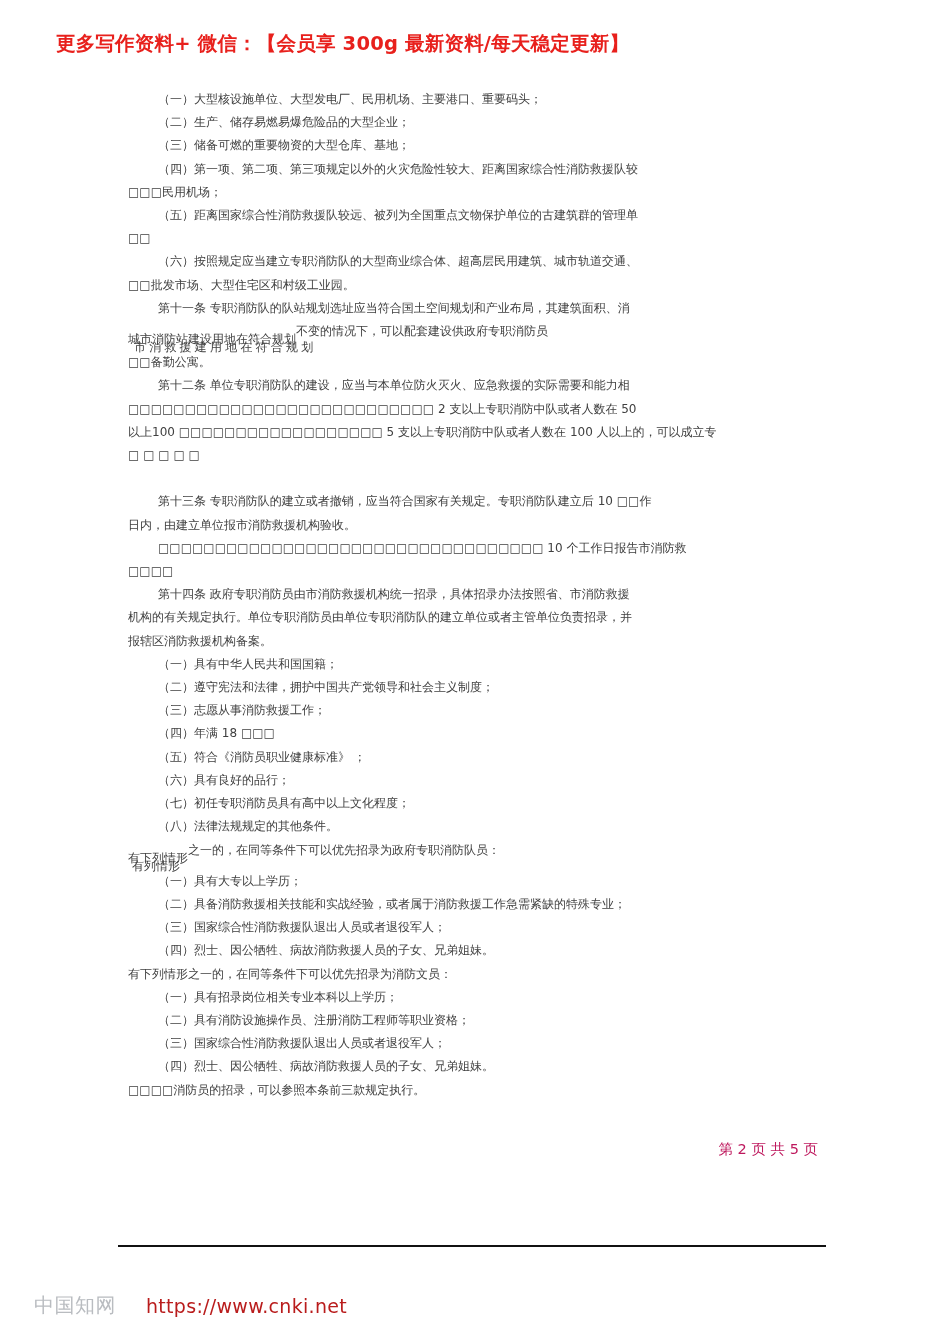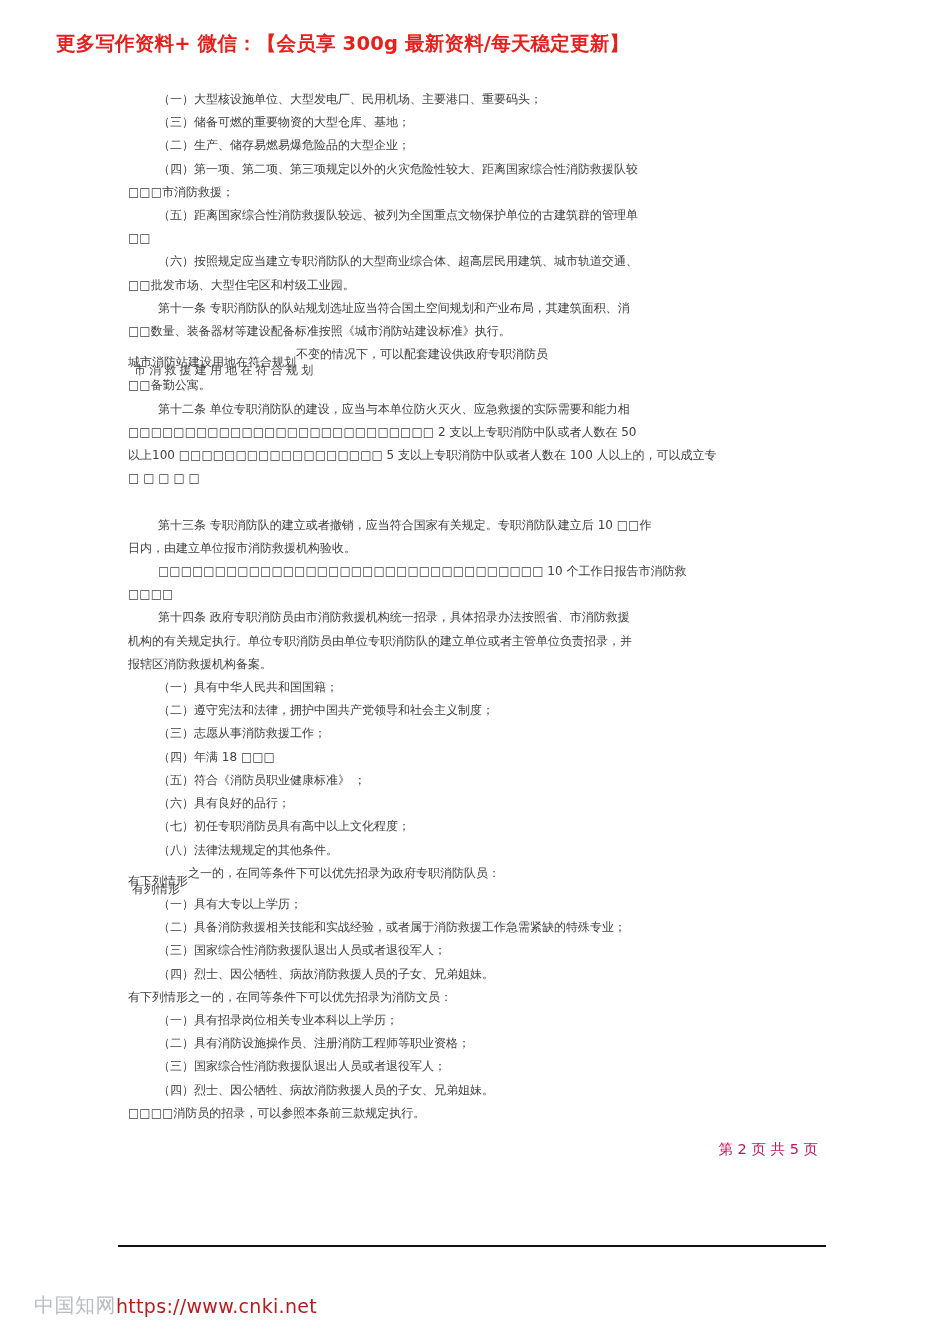--- a/index.html
+++ b/index.html
@@ -94,50 +94,50 @@
     width: 708px;
     height: 2px;
     background: #111111;
   }
   .watermark {
     position: absolute;
     left: 34px;
     top: 1292px;
     display: flex;
     align-items: center;
+    gap: 30px;
     color: #b9bcc0;
     font-size: 20px;
     font-family: "DejaVu Sans", "Liberation Sans", sans-serif;
     letter-spacing: 0.5px;
   }
   .watermark .wm-url {
     color: #b91c1c;
     font-size: 19px;
     letter-spacing: 0.3px;
   }
 </style>
 </head>
 <body>
 
 <div id="page">
 
   <div class="promo-banner">更多写作资料+ 微信：【会员享 300g 最新资料/每天稳定更新】</div>
 
   <div class="doc-body" id="doc-body">
       <div class="para"><span class="ind"></span><span>（一）大型核设施单位、大型发电厂、民用机场、主要港口、重要码头；</span></div>
+      <div class="para"><span class="ind"></span><span>（二）生产、储存易燃易爆危险品的大型企业；</span></div>
       <div class="para"><span class="ind"></span><span>（三）储备可燃的重要物资的大型仓库、基地；</span></div>
-      <div class="para"><span class="ind"></span><span>（二）生产、储存易燃易爆危险品的大型企业；</span></div>
       <div class="para"><span class="ind"></span><span>（四）第一项、第二项、第三项规定以外的火灾危险性较大、距离国家综合性消防救援队较</span></div>
-      <div class="para"><span>□□□市消防救援；</span></div>
+      <div class="para"><span>□□□民用机场；</span></div>
       <div class="para"><span class="ind"></span><span>（五）距离国家综合性消防救援队较远、被列为全国重点文物保护单位的古建筑群的管理单</span></div>
       <div class="para"><span>□□</span></div>
       <div class="para"><span class="ind"></span><span>（六）按照规定应当建立专职消防队的大型商业综合体、超高层民用建筑、城市轨道交通、</span></div>
       <div class="para"><span>□□批发市场、大型住宅区和村级工业园。</span></div>
       <div class="para"><span class="ind"></span><span>第十一条 专职消防队的队站规划选址应当符合国土空间规划和产业布局，其建筑面积、消</span></div>
-      <div class="para"><span>□□数量、装备器材等建设配备标准按照《城市消防站建设标准》执行。</span></div>
       <div class="para"><span class="overlap overlap-a"><span class="lay lay1">城市消防站建设用地在符合规划</span><span class="lay lay2">市消救援建用地在符合规划</span></span><span>不变的情况下，可以配套建设供政府专职消防员</span></div>
       <div class="para"><span>□□备勤公寓。</span></div>
       <div class="para"><span class="ind"></span><span>第十二条 单位专职消防队的建设，应当与本单位防火灭火、应急救援的实际需要和能力相</span></div>
       <div class="para"><span>□□□□□□□□□□□□□□□□□□□□□□□□□□□ 2 支以上专职消防中队或者人数在 50</span></div>
       <div class="para"><span>以上100 □□□□□□□□□□□□□□□□□□ 5 支以上专职消防中队或者人数在 100 人以上的，可以成立专</span></div>
       <div class="para"><span>□ □ □ □ □</span></div>
       <div class="para"><span>&nbsp;</span></div>
       <div class="para"><span class="ind"></span><span>第十三条 专职消防队的建立或者撤销，应当符合国家有关规定。专职消防队建立后 10 □□作</span></div>
       <div class="para"><span>日内，由建立单位报市消防救援机构验收。</span></div>
       <div class="para"><span class="ind"></span><span>□□□□□□□□□□□□□□□□□□□□□□□□□□□□□□□□□□ 10 个工作日报告市消防救</span></div>

